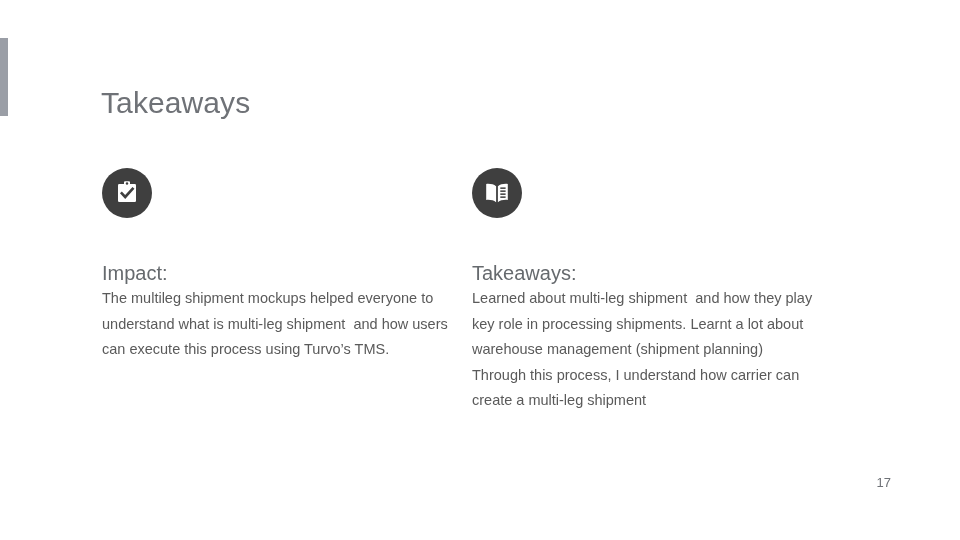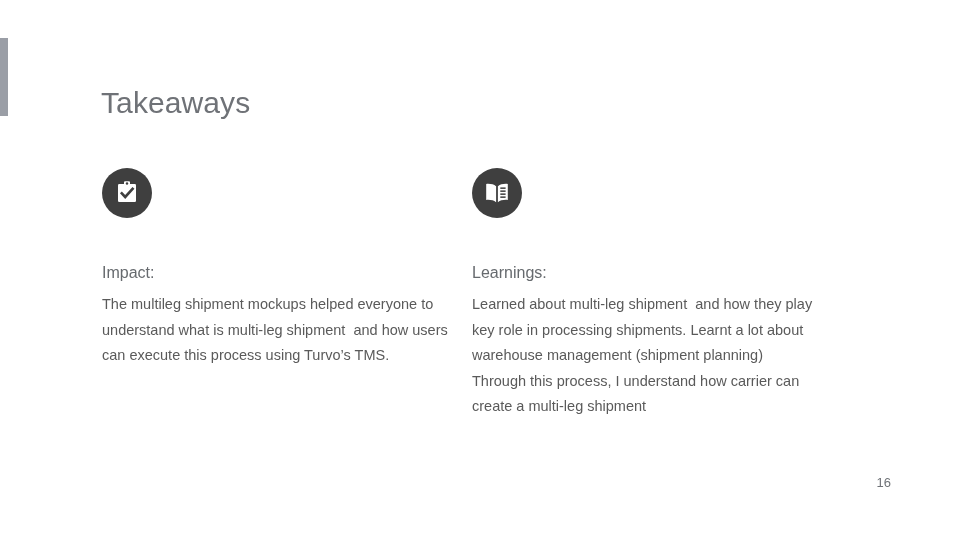--- a/index.html
+++ b/index.html
@@ -66,29 +66,28 @@
     align-items: center;
     justify-content: center;
   }
 
   .icon-badge svg {
     display: block;
   }
 
   .column-heading {
     margin-top: 42px;
-    font-size: 16px;
+    font-size: 20px;
     font-weight: 400;
     color: #666a6e;
     line-height: 26px;
     white-space: nowrap;
   }
 
   .column-body {
-    margin-top: 6px;
     font-size: 14.5px;
     font-weight: 400;
     color: #5a5a5a;
     line-height: 25.6px;
   }
   .column-body p {
     margin: 0;
     white-space: pre-wrap;
   }
 
@@ -142,23 +141,23 @@
 
         <path d="M14.9 5.2 C17.4 3.2 20.6 2.6 24.8 2.9 L24.8 18.9 C20.6 18.6 17.4 19.2 14.9 21.2 Z" fill="#ffffff"></path>
 
         <rect x="17.3" y="6.4" width="5.3" height="1.5" fill="#3f3f3f"></rect>
         <rect x="17.3" y="9.4" width="5.3" height="1.5" fill="#3f3f3f"></rect>
         <rect x="17.3" y="12.4" width="5.3" height="1.5" fill="#3f3f3f"></rect>
         <rect x="17.3" y="15.4" width="5.3" height="1.5" fill="#3f3f3f"></rect>
       </svg>
     </div>
 
-    <div class="column-heading">Learnings:</div>
+    <div class="column-heading">Takeaways:</div>
 
     <div class="column-body">
       <p>Learned about multi-leg shipment  and how they play key role in processing shipments. Learnt a lot about warehouse management (shipment planning)</p>
       <p>Through this process, I understand how carrier can create a multi-leg shipment</p>
     </div>
   </div>
 
-  <div id="page-number">16</div>
+  <div id="page-number">17</div>
 
 </div>
 
 </body></html>

